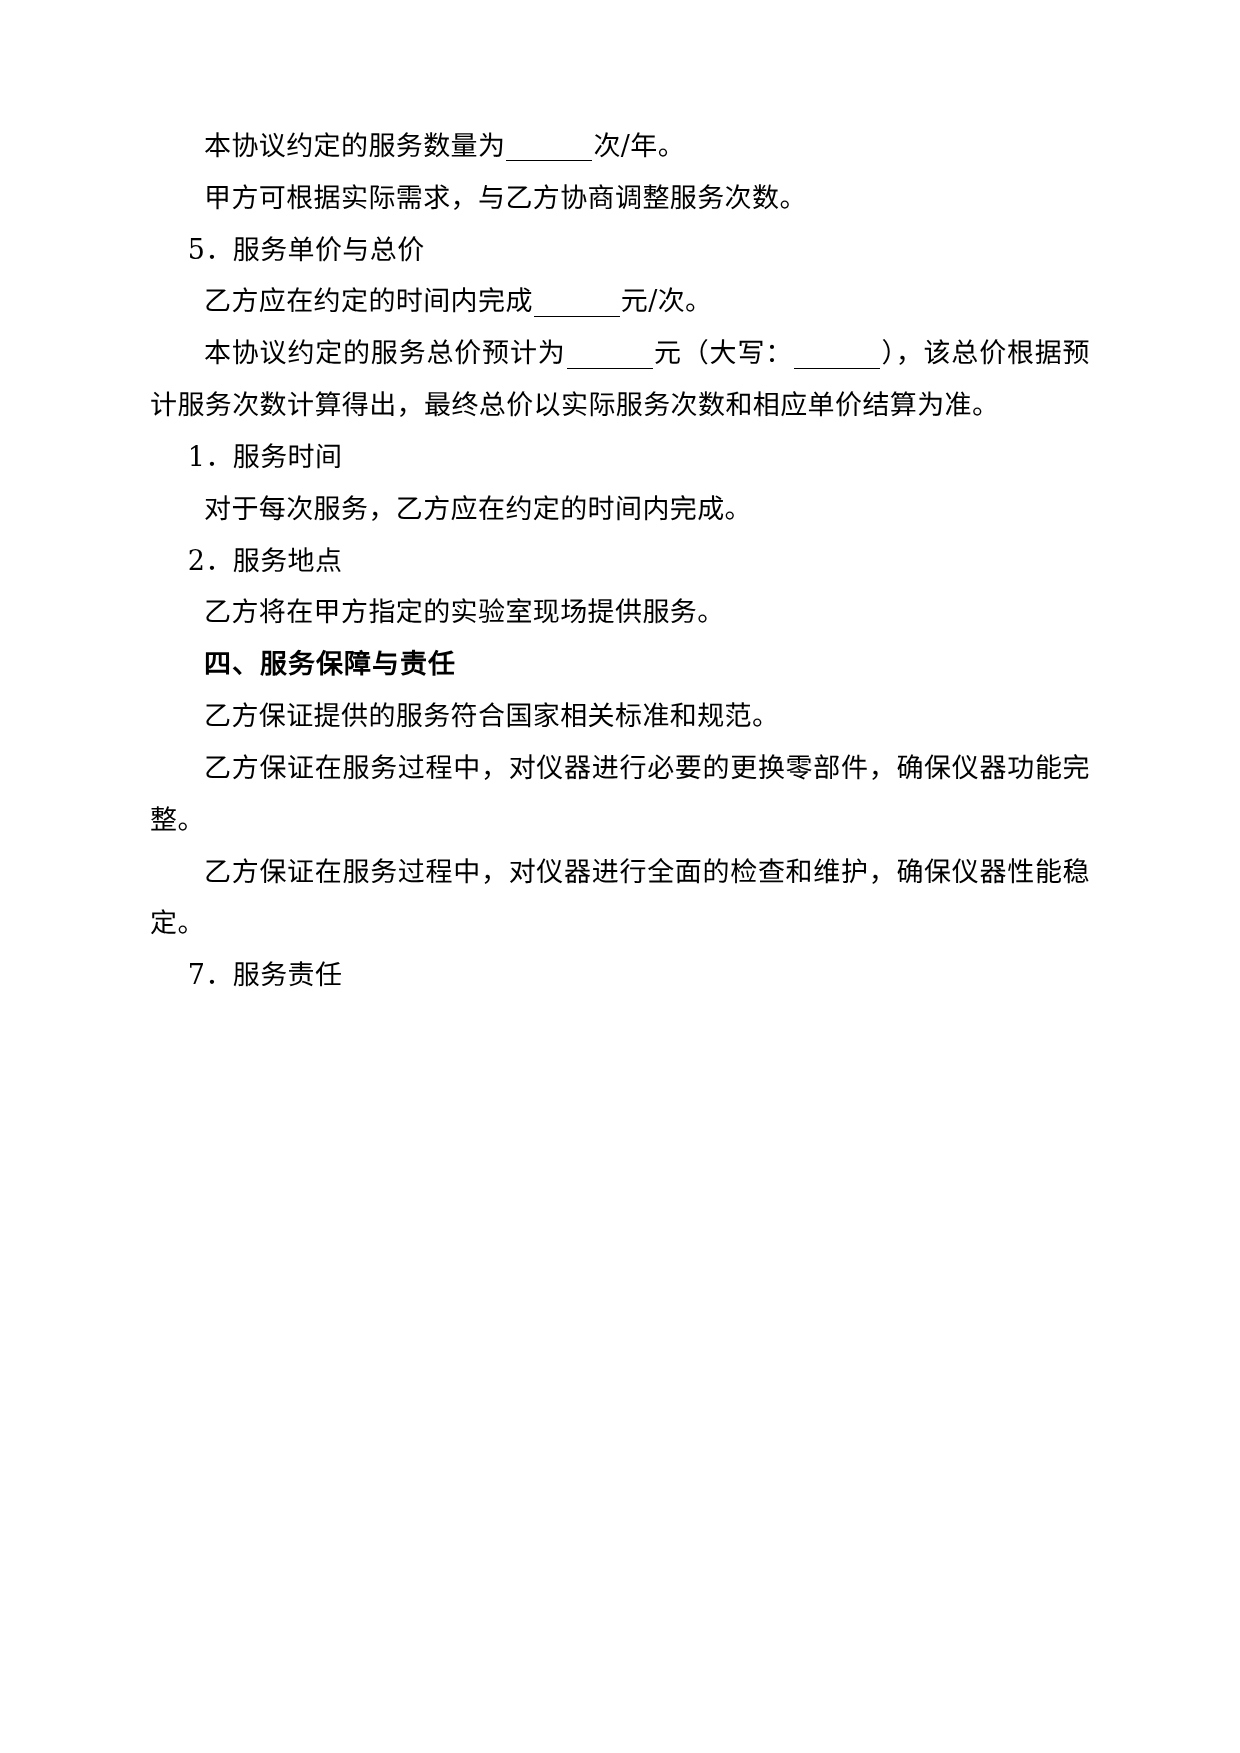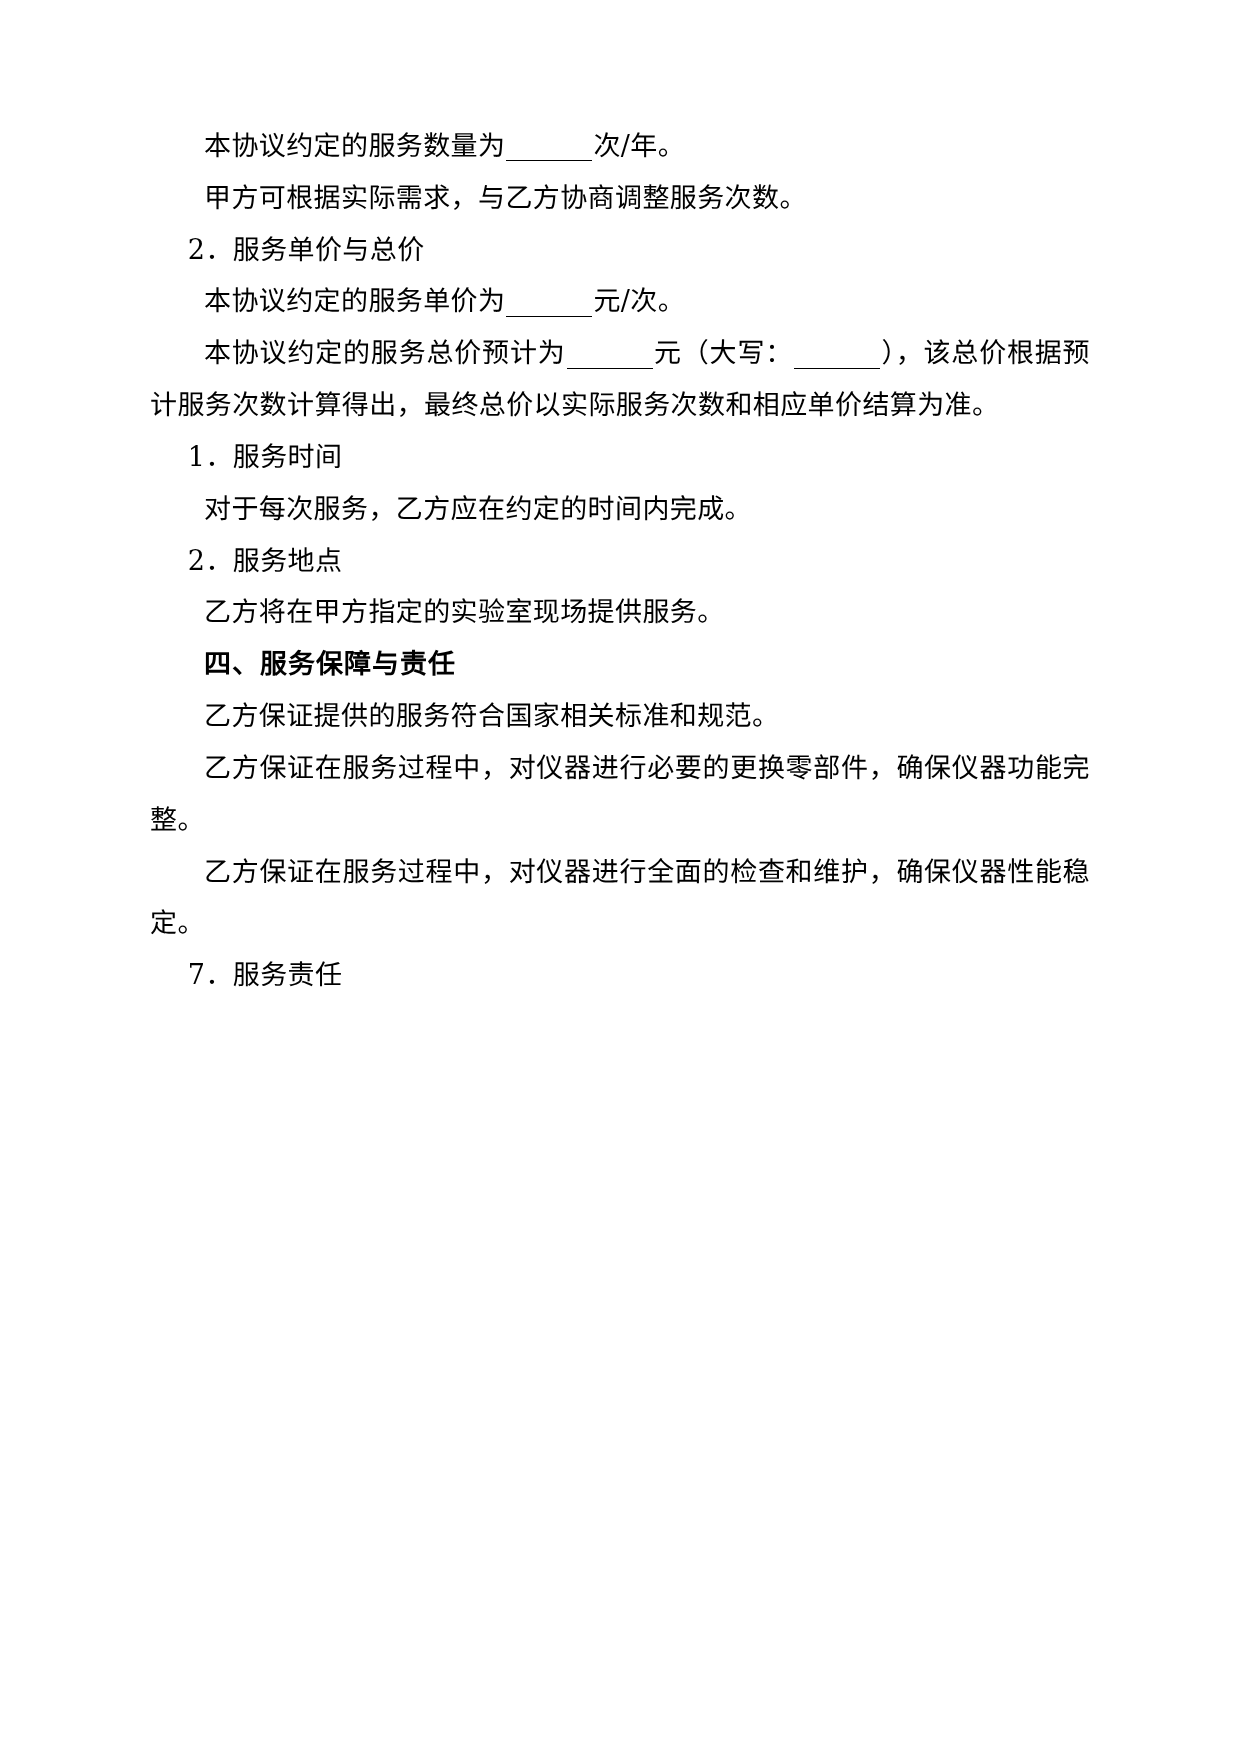--- a/index.html
+++ b/index.html
@@ -53,22 +53,22 @@
     margin: 0 1px;
   }
 </style>
 </head>
 <body>
 
 <div class="page">
   <div class="doc-body" id="doc-body">
       <p class="indent"><span>本协议约定的服务数量为</span><span class="blank">&nbsp;</span><span>次/年。</span></p>
       <p class="indent"><span>甲方可根据实际需求，与乙方协商调整服务次数。</span></p>
-      <p class="indent-num"><span>2．服务单价与总价</span></p>
-      <p class="indent"><span>本协议约定的服务单价为</span><span class="blank">&nbsp;</span><span>元/次。</span></p>
+      <p class="indent-num"><span>5．服务单价与总价</span></p>
+      <p class="indent"><span>乙方应在约定的时间内完成</span><span class="blank">&nbsp;</span><span>元/次。</span></p>
       <p class="indent"><span>本协议约定的服务总价预计为</span><span class="blank">&nbsp;</span><span>元（大写：</span><span class="blank">&nbsp;</span><span>），该总价根据预计服务次数计算得出，最终总价以实际服务次数和相应单价结算为准。</span></p>
       <p class="indent-num"><span>1．服务时间</span></p>
       <p class="indent"><span>对于每次服务，乙方应在约定的时间内完成。</span></p>
       <p class="indent-num"><span>2．服务地点</span></p>
       <p class="indent"><span>乙方将在甲方指定的实验室现场提供服务。</span></p>
       <p class="heading"><span>四、服务保障与责任</span></p>
       <p class="indent"><span>乙方保证提供的服务符合国家相关标准和规范。</span></p>
       <p class="indent"><span>乙方保证在服务过程中，对仪器进行必要的更换零部件，确保仪器功能完整。</span></p>
       <p class="indent"><span>乙方保证在服务过程中，对仪器进行全面的检查和维护，确保仪器性能稳定。</span></p>
       <p class="indent-num"><span>7．服务责任</span></p>

